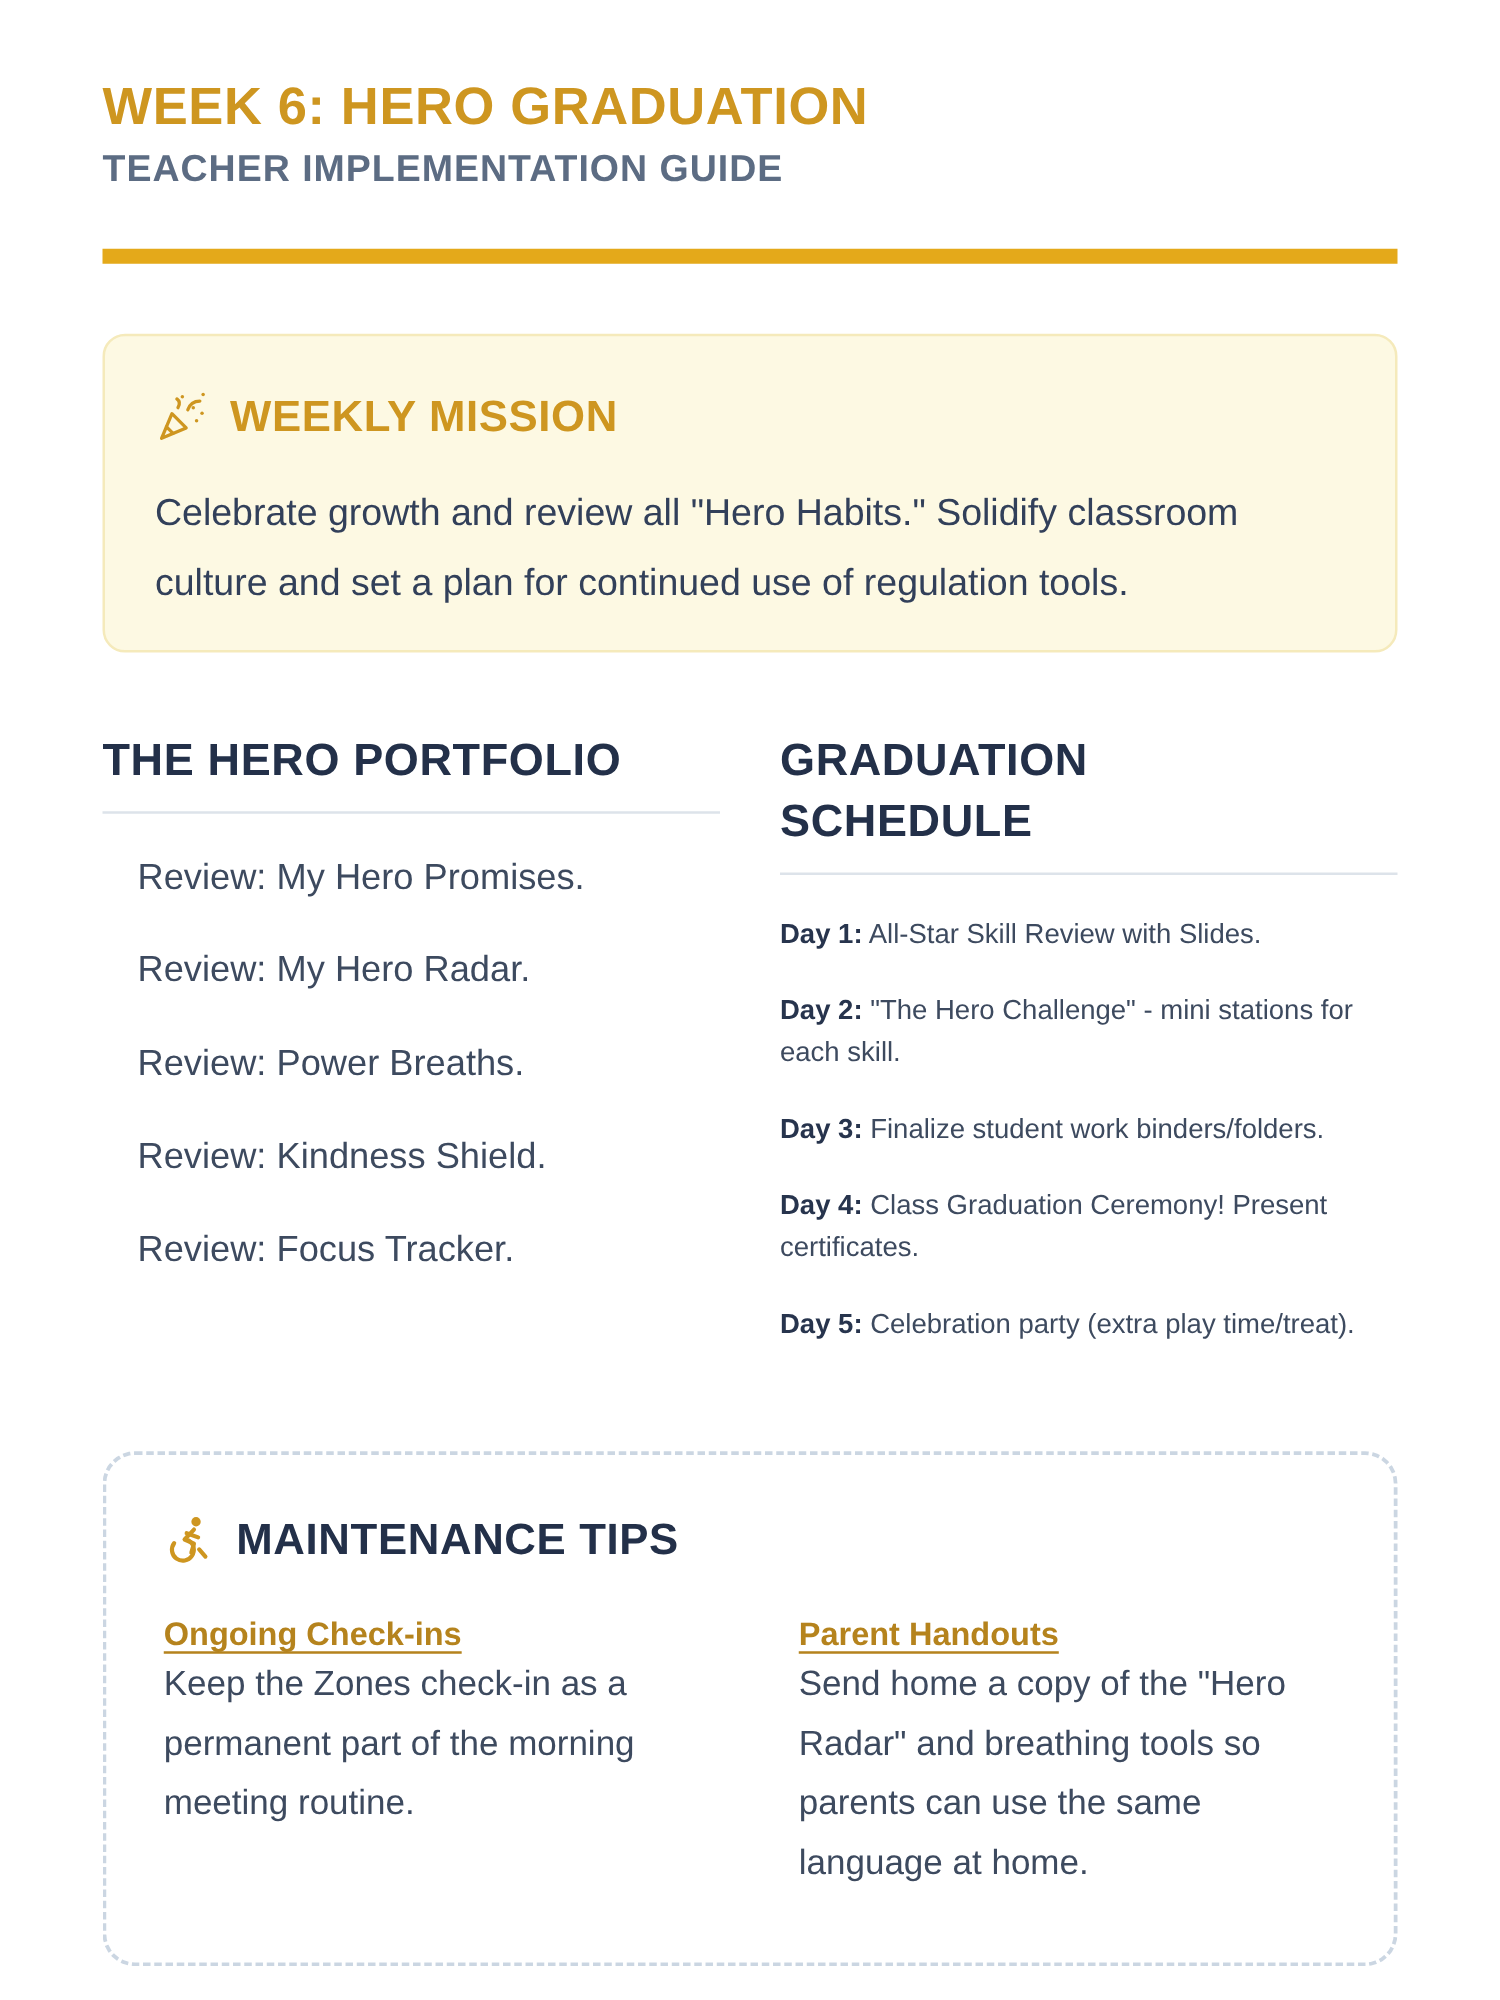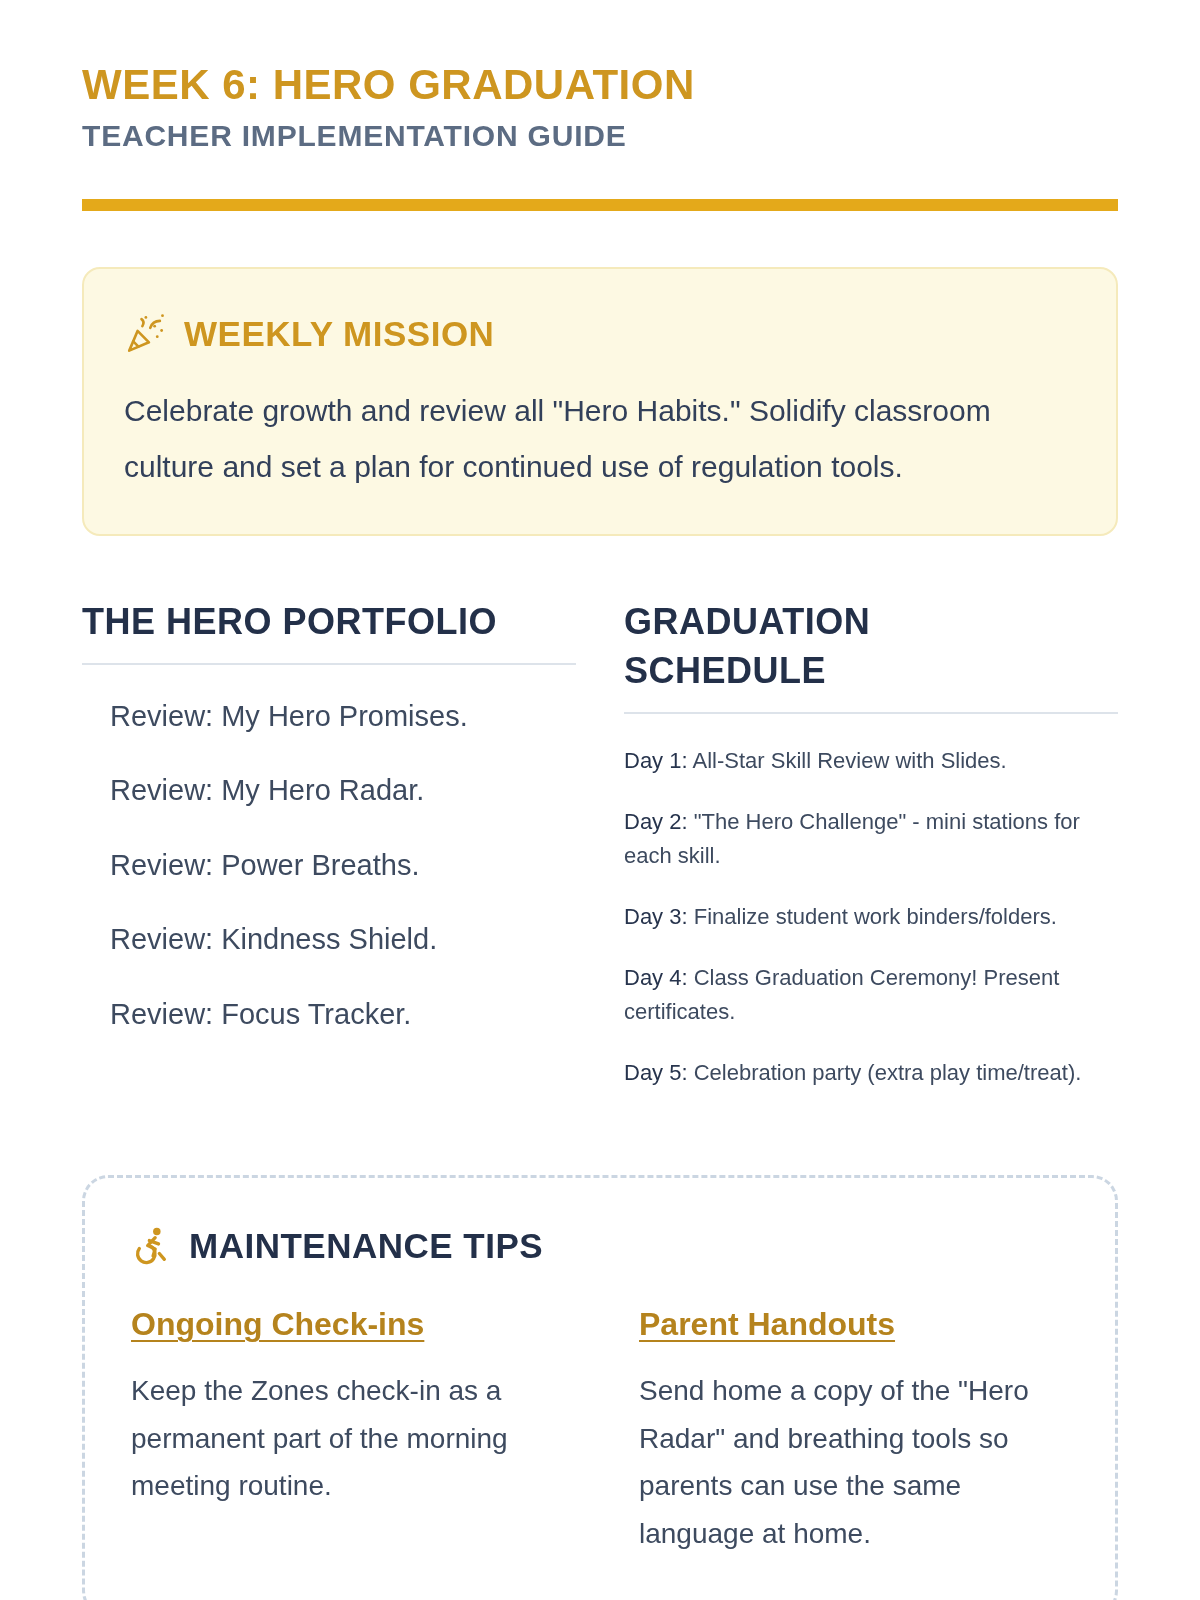--- a/index.html
+++ b/index.html
@@ -34,59 +34,59 @@
     font-size:30px;font-weight:700;color:var(--slate);
     letter-spacing:.8px;margin-bottom:46px;
   }
   .gold-bar{height:12px;background:var(--gold-bright);border:none;margin-bottom:56px;}
 
   
   .mission{
     background:var(--mission-bg);
     border:2px solid var(--mission-border);
     border-radius:18px;
-    padding:44px 40px 40px 40px;
+    padding:44px 40px 26px 40px;
     margin-bottom:62px;
   }
   .mission-head{display:flex;align-items:center;gap:18px;margin-bottom:28px;}
   .mission-head h2{
     font-size:35px;font-weight:800;color:var(--gold);letter-spacing:.5px;
   }
   .mission-body{
     font-size:30px;line-height:1.85;color:#32405A;max-width:960px;
   }
 
   
   .cols{display:grid;grid-template-columns:1fr 1fr;column-gap:48px;margin-bottom:58px;}
   .col h2{
     font-size:36px;font-weight:800;color:var(--navy);
     letter-spacing:.5px;line-height:1.35;margin-bottom:16px;
   }
   .h2-narrow{max-width:340px;}
   .rule{border:none;border-top:2px solid var(--rule);margin-bottom:30px;}
   .item{font-size:29px;color:var(--body);margin-bottom:31px;line-height:1.5;margin-left:28px;}
   .day{font-size:22px;margin-bottom:27px;line-height:1.55;}
-  .day b{color:var(--label);font-weight:400;}
+  .day b{color:var(--label);font-weight:700;}
 
   
   .maintenance{
     border:3px dashed var(--dash);
     border-radius:26px;
     padding:48px 46px 56px 46px;
   }
   .maint-head{display:flex;align-items:center;gap:18px;margin-bottom:40px;}
   .maint-head h2{
     font-size:35px;font-weight:800;color:var(--navy);letter-spacing:.5px;
   }
   .maint-cols{display:grid;grid-template-columns:1fr 1fr;column-gap:78px;}
   .tip-title{
     display:inline-block;
-    font-size:32px;font-weight:700;color:var(--gold-link);
+    font-size:26px;font-weight:700;color:var(--gold-link);
     text-decoration:underline;text-underline-offset:5px;text-decoration-thickness:2px;
-    margin-bottom:24px;cursor:pointer;
+    cursor:pointer;
   }
   .tip-body{font-size:28px;line-height:1.7;color:var(--body);max-width:470px;}
 
   .icon{flex:0 0 auto;display:block;}
 </style>
 </head>
 <body>
 
 <div class="page">
 

